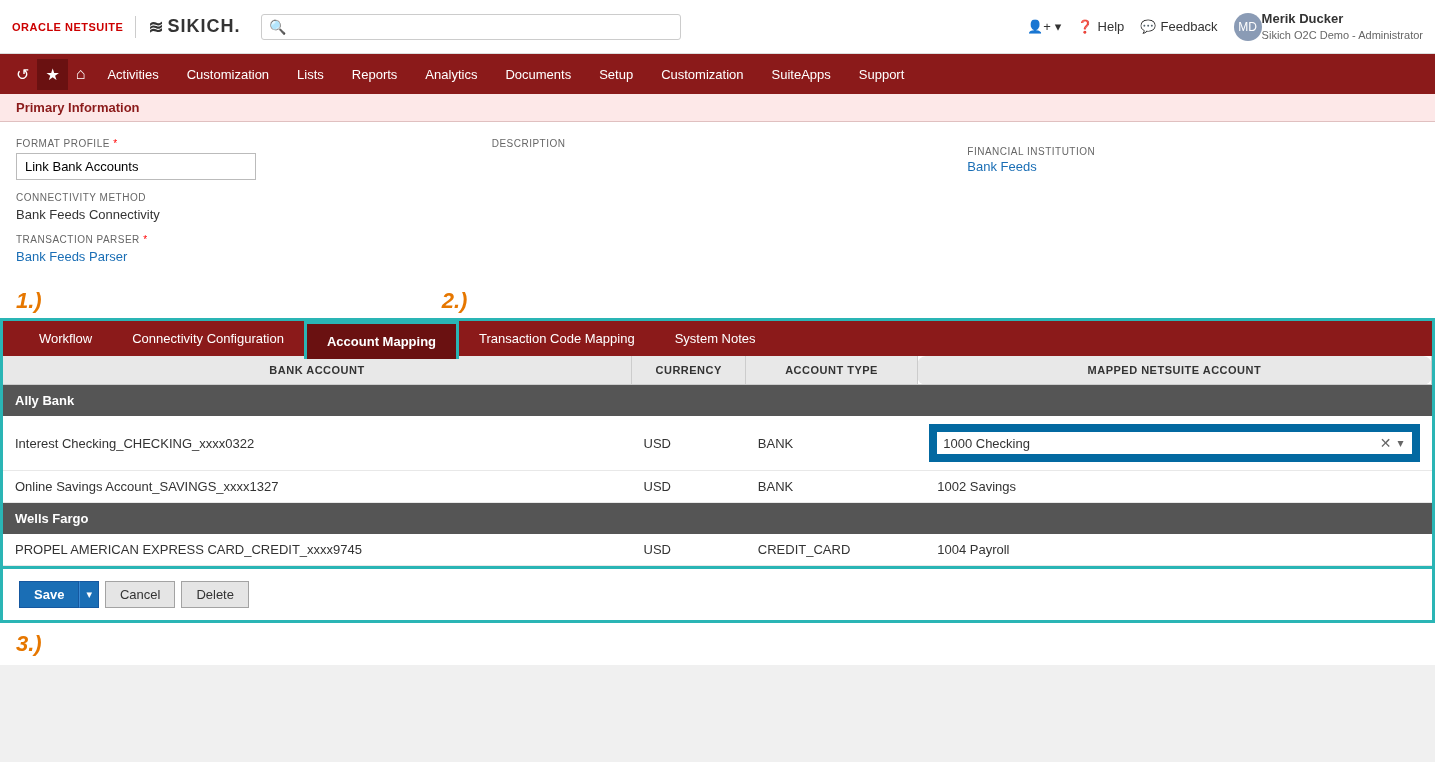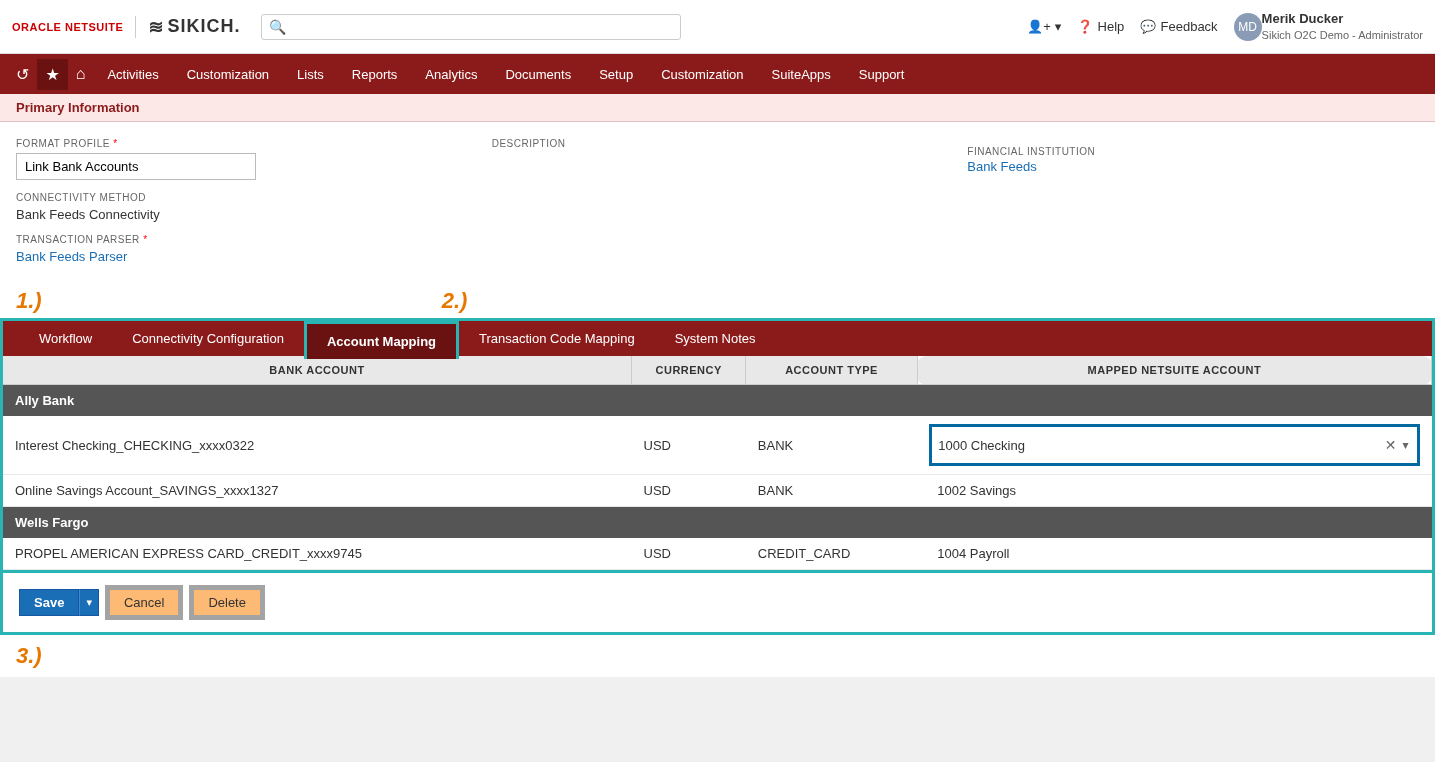--- a/index.html
+++ b/index.html
@@ -254,23 +254,23 @@
       font-size: 13px;
       color: #333;
       vertical-align: middle;
     }
     .mapped-cell {
       padding: 4px 8px;
     }
     .mapped-select-wrapper {
       display: flex;
       align-items: center;
-      border: 3px solid #0369a1;
-      background: #fff;
-      padding: 10px 6px;
+      border: 8px solid #0369a1;
+      background: #fff;
+      padding: 3px 6px;
     }
     .mapped-select-text {
       flex: 1;
       font-size: 13px;
     }
     .mapped-clear-btn {
       background: none;
       border: none;
       cursor: pointer;
       font-size: 14px;
@@ -317,23 +317,23 @@
     .btn-save-dropdown {
       background: #1a6eb5;
       color: #fff;
       border: 1px solid #1558a0;
       border-left: 1px solid #3a8ad5;
       padding: 5px 6px;
       cursor: pointer;
       font-size: 11px;
     }
     .btn-cancel, .btn-delete {
-      background: #fdba74;
-      color: #333;
-      border: 5px solid #a3a3a3;
+      background: #e5e5e5;
+      color: #333;
+      border: 1px solid #a3a3a3;
       padding: 5px 14px;
       cursor: pointer;
       font-size: 13px;
     }
 
     
     .annotation {
       color: #e67700;
       font-size: 22px;
       font-weight: bold;

